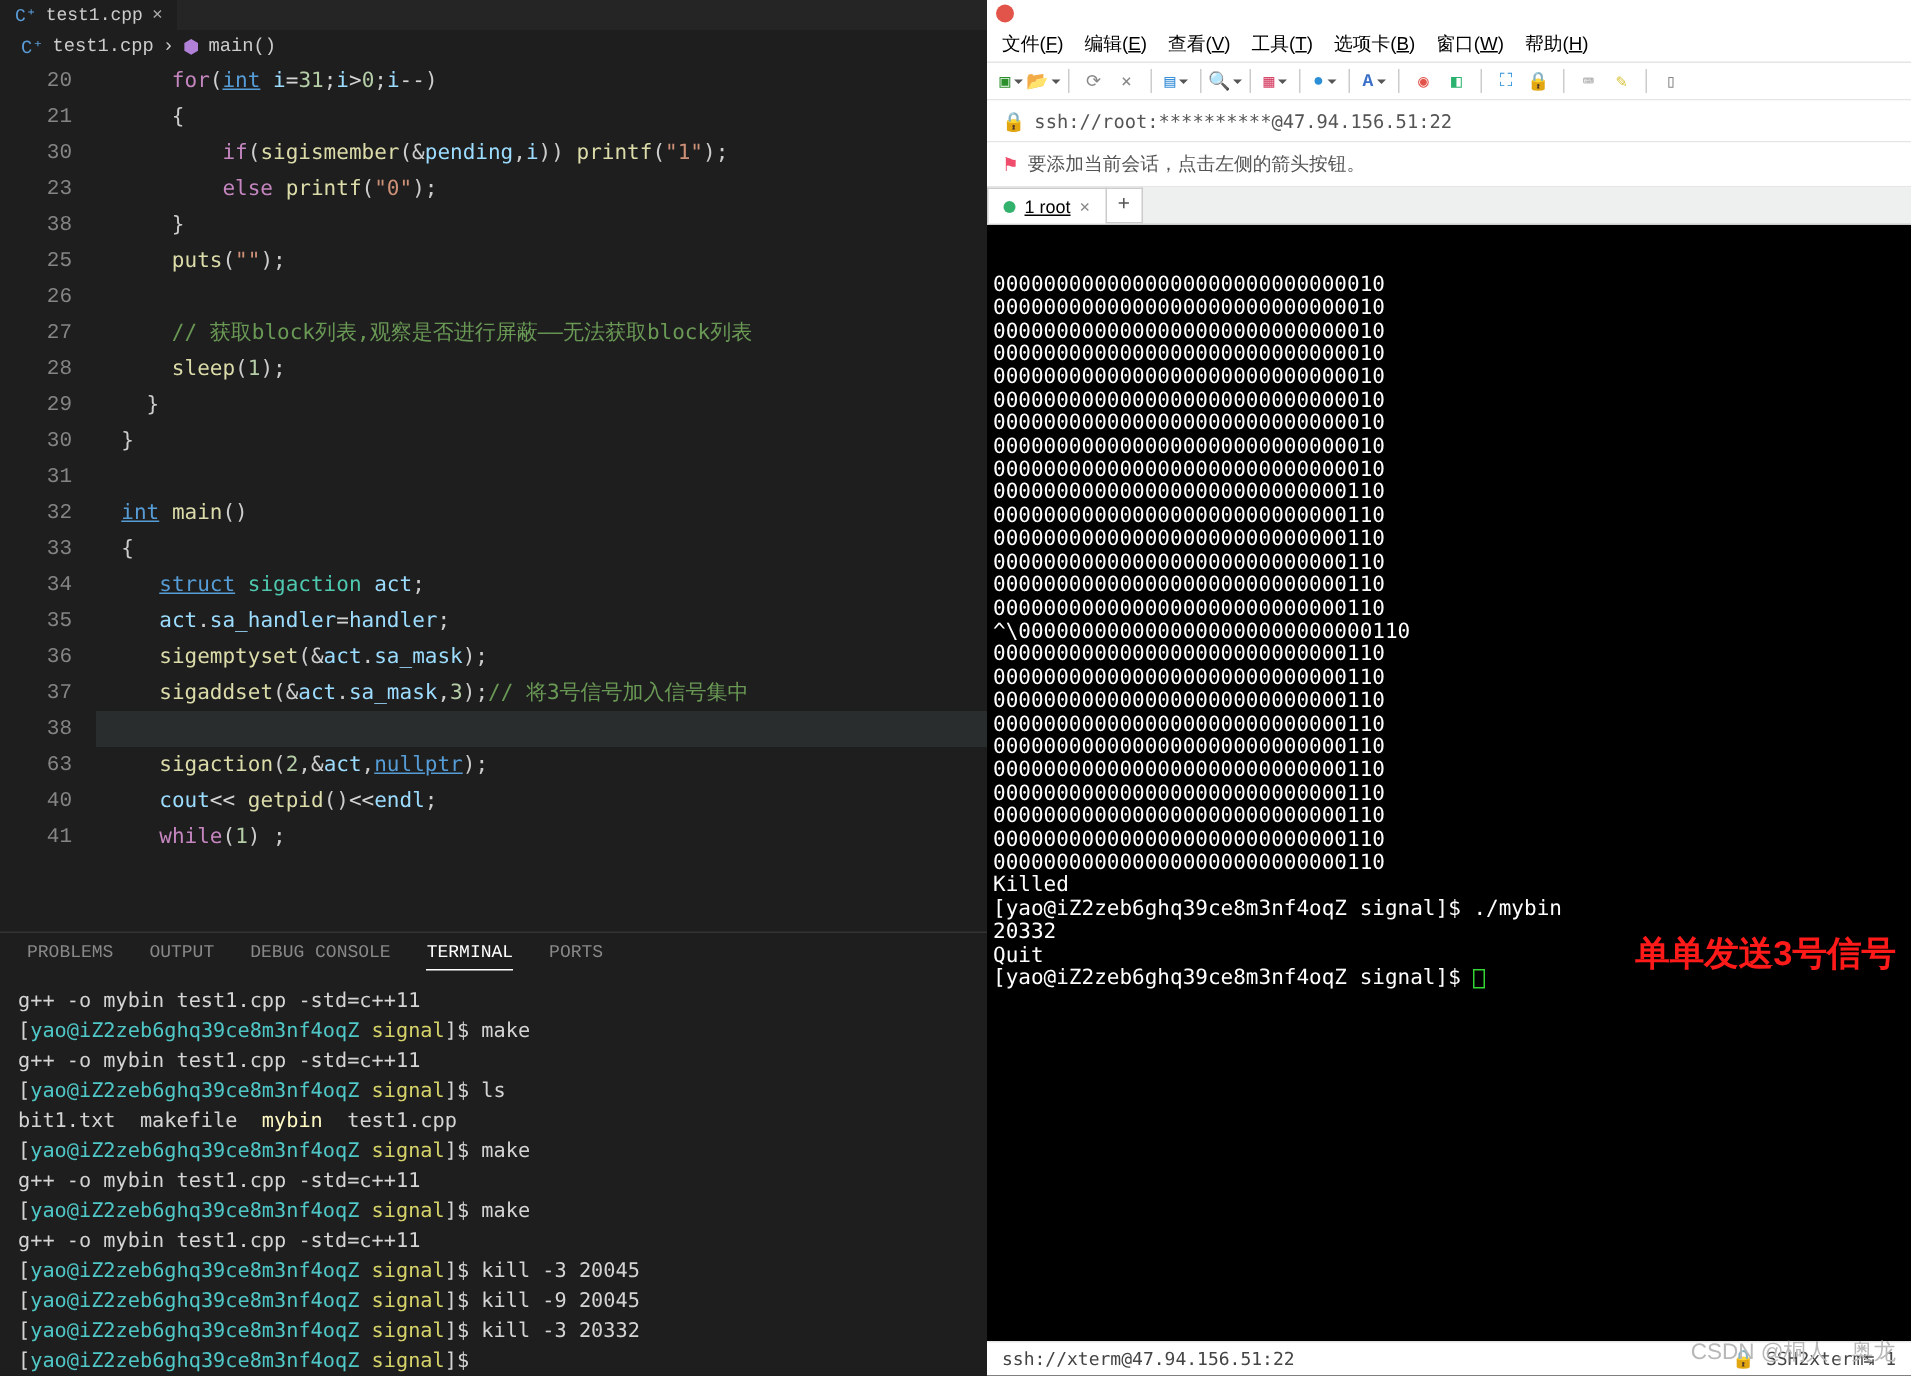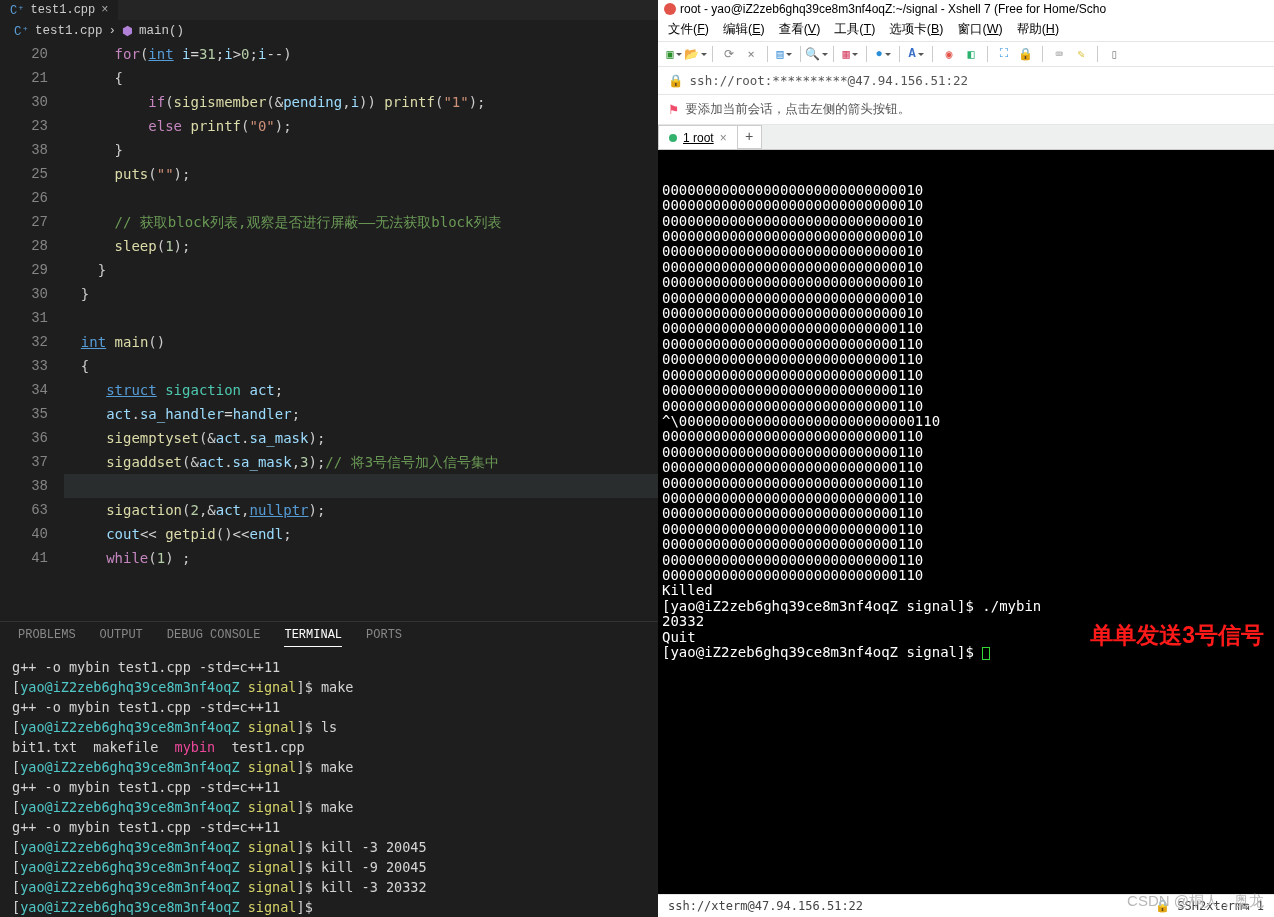--- a/index.html
+++ b/index.html
@@ -30,21 +30,21 @@
   .pn { color: #cccccc; }
   .cm { color: #6a9955; }
   .kw2 { color: #c586c0; }
   .highlight-line { background: #2a2d2e; }
 
   .panel-tabs { display: flex; gap: 24px; padding: 6px 18px; font-size: 12px; background: #1e1e1e; border-top: 1px solid #333; margin-top: 48px; }
   .panel-tab { color: #888; padding-bottom: 4px; cursor: pointer; }
   .panel-tab.active { color: #fff; border-bottom: 1px solid #fff; }
   .terminal { flex: 0 0 auto; font-size: 13.5px; line-height: 20px; color: #fff; padding: 4px 12px 0; white-space: pre; font-family: Consolas, monospace; background:#1e1e1e; }
   .cy { color: #50c8c8; }
-  .gr { color: #ec4899; }
+  .gr { color: #fef9c3; }
   .ye { color: #d6d36a; }
 
   
   .xs-title { height: 18px; background: #fff; color: #000; font-family: "Microsoft YaHei", sans-serif; font-size: 12px; display:flex; align-items:center; gap:4px; padding: 0 6px; white-space:nowrap; overflow:hidden;}
   .xs-title .orb { width:12px;height:12px;border-radius:50%;background:#e2544a;display:inline-block;}
   .xs-menu { display: flex; gap: 14px; padding: 3px 10px; background: #fff; font-family: "Microsoft YaHei", sans-serif; font-size: 12.5px; color: #000; border-bottom: 1px solid #e5e5e5;}
   .xs-menu span u { text-decoration: underline; }
   .xs-tool { display:flex; align-items:center; gap:6px; padding:4px 8px; background:#fff; border-bottom:1px solid #e5e5e5;}
   .xs-tool .ic { width:16px;height:16px; display:inline-flex;align-items:center;justify-content:center;font-size:12px;}
   .xs-tool .sep { width:1px;height:16px;background:#ccc;margin:0 2px;}
@@ -120,21 +120,20 @@
         <div class="panel-tab">DEBUG CONSOLE</div>
         <div class="panel-tab active">TERMINAL</div>
         <div class="panel-tab">PORTS</div>
       </div>
     <div class="terminal" id="iterm"><div><span class="op">g++ -o mybin test1.cpp -std=c++11</span></div><div><span class="op">[</span><span class="cy">yao@iZ2zeb6ghq39ce8m3nf4oqZ</span><span class="op"> </span><span class="ye">signal</span><span class="op">]$ make</span></div><div><span class="op">g++ -o mybin test1.cpp -std=c++11</span></div><div><span class="op">[</span><span class="cy">yao@iZ2zeb6ghq39ce8m3nf4oqZ</span><span class="op"> </span><span class="ye">signal</span><span class="op">]$ ls</span></div><div><span class="op">bit1.txt  makefile  </span><span class="gr">mybin</span><span class="op">  test1.cpp</span></div><div><span class="op">[</span><span class="cy">yao@iZ2zeb6ghq39ce8m3nf4oqZ</span><span class="op"> </span><span class="ye">signal</span><span class="op">]$ make</span></div><div><span class="op">g++ -o mybin test1.cpp -std=c++11</span></div><div><span class="op">[</span><span class="cy">yao@iZ2zeb6ghq39ce8m3nf4oqZ</span><span class="op"> </span><span class="ye">signal</span><span class="op">]$ make</span></div><div><span class="op">g++ -o mybin test1.cpp -std=c++11</span></div><div><span class="op">[</span><span class="cy">yao@iZ2zeb6ghq39ce8m3nf4oqZ</span><span class="op"> </span><span class="ye">signal</span><span class="op">]$ kill -3 20045</span></div><div><span class="op">[</span><span class="cy">yao@iZ2zeb6ghq39ce8m3nf4oqZ</span><span class="op"> </span><span class="ye">signal</span><span class="op">]$ kill -9 20045</span></div><div><span class="op">[</span><span class="cy">yao@iZ2zeb6ghq39ce8m3nf4oqZ</span><span class="op"> </span><span class="ye">signal</span><span class="op">]$ kill -3 20332</span></div><div><span class="op">[</span><span class="cy">yao@iZ2zeb6ghq39ce8m3nf4oqZ</span><span class="op"> </span><span class="ye">signal</span><span class="op">]$ </span></div></div>
   </div>
 
   <div class="right">
     <div class="xs-title">
       <span class="orb"></span>
-      <span>root - yao@iZ2zeb6ghq39ce8m3nf4oqZ:~/signal - Xshell 7 (Free for Home/Scho</span>
     </div>
     <div class="xs-menu" id="xsmenu">
         <span>文件(<u>F</u>)</span>
         <span>编辑(<u>E</u>)</span>
         <span>查看(<u>V</u>)</span>
         <span>工具(<u>T</u>)</span>
         <span>选项卡(<u>B</u>)</span>
         <span>窗口(<u>W</u>)</span>
         <span>帮助(<u>H</u>)</span>
       </div>

